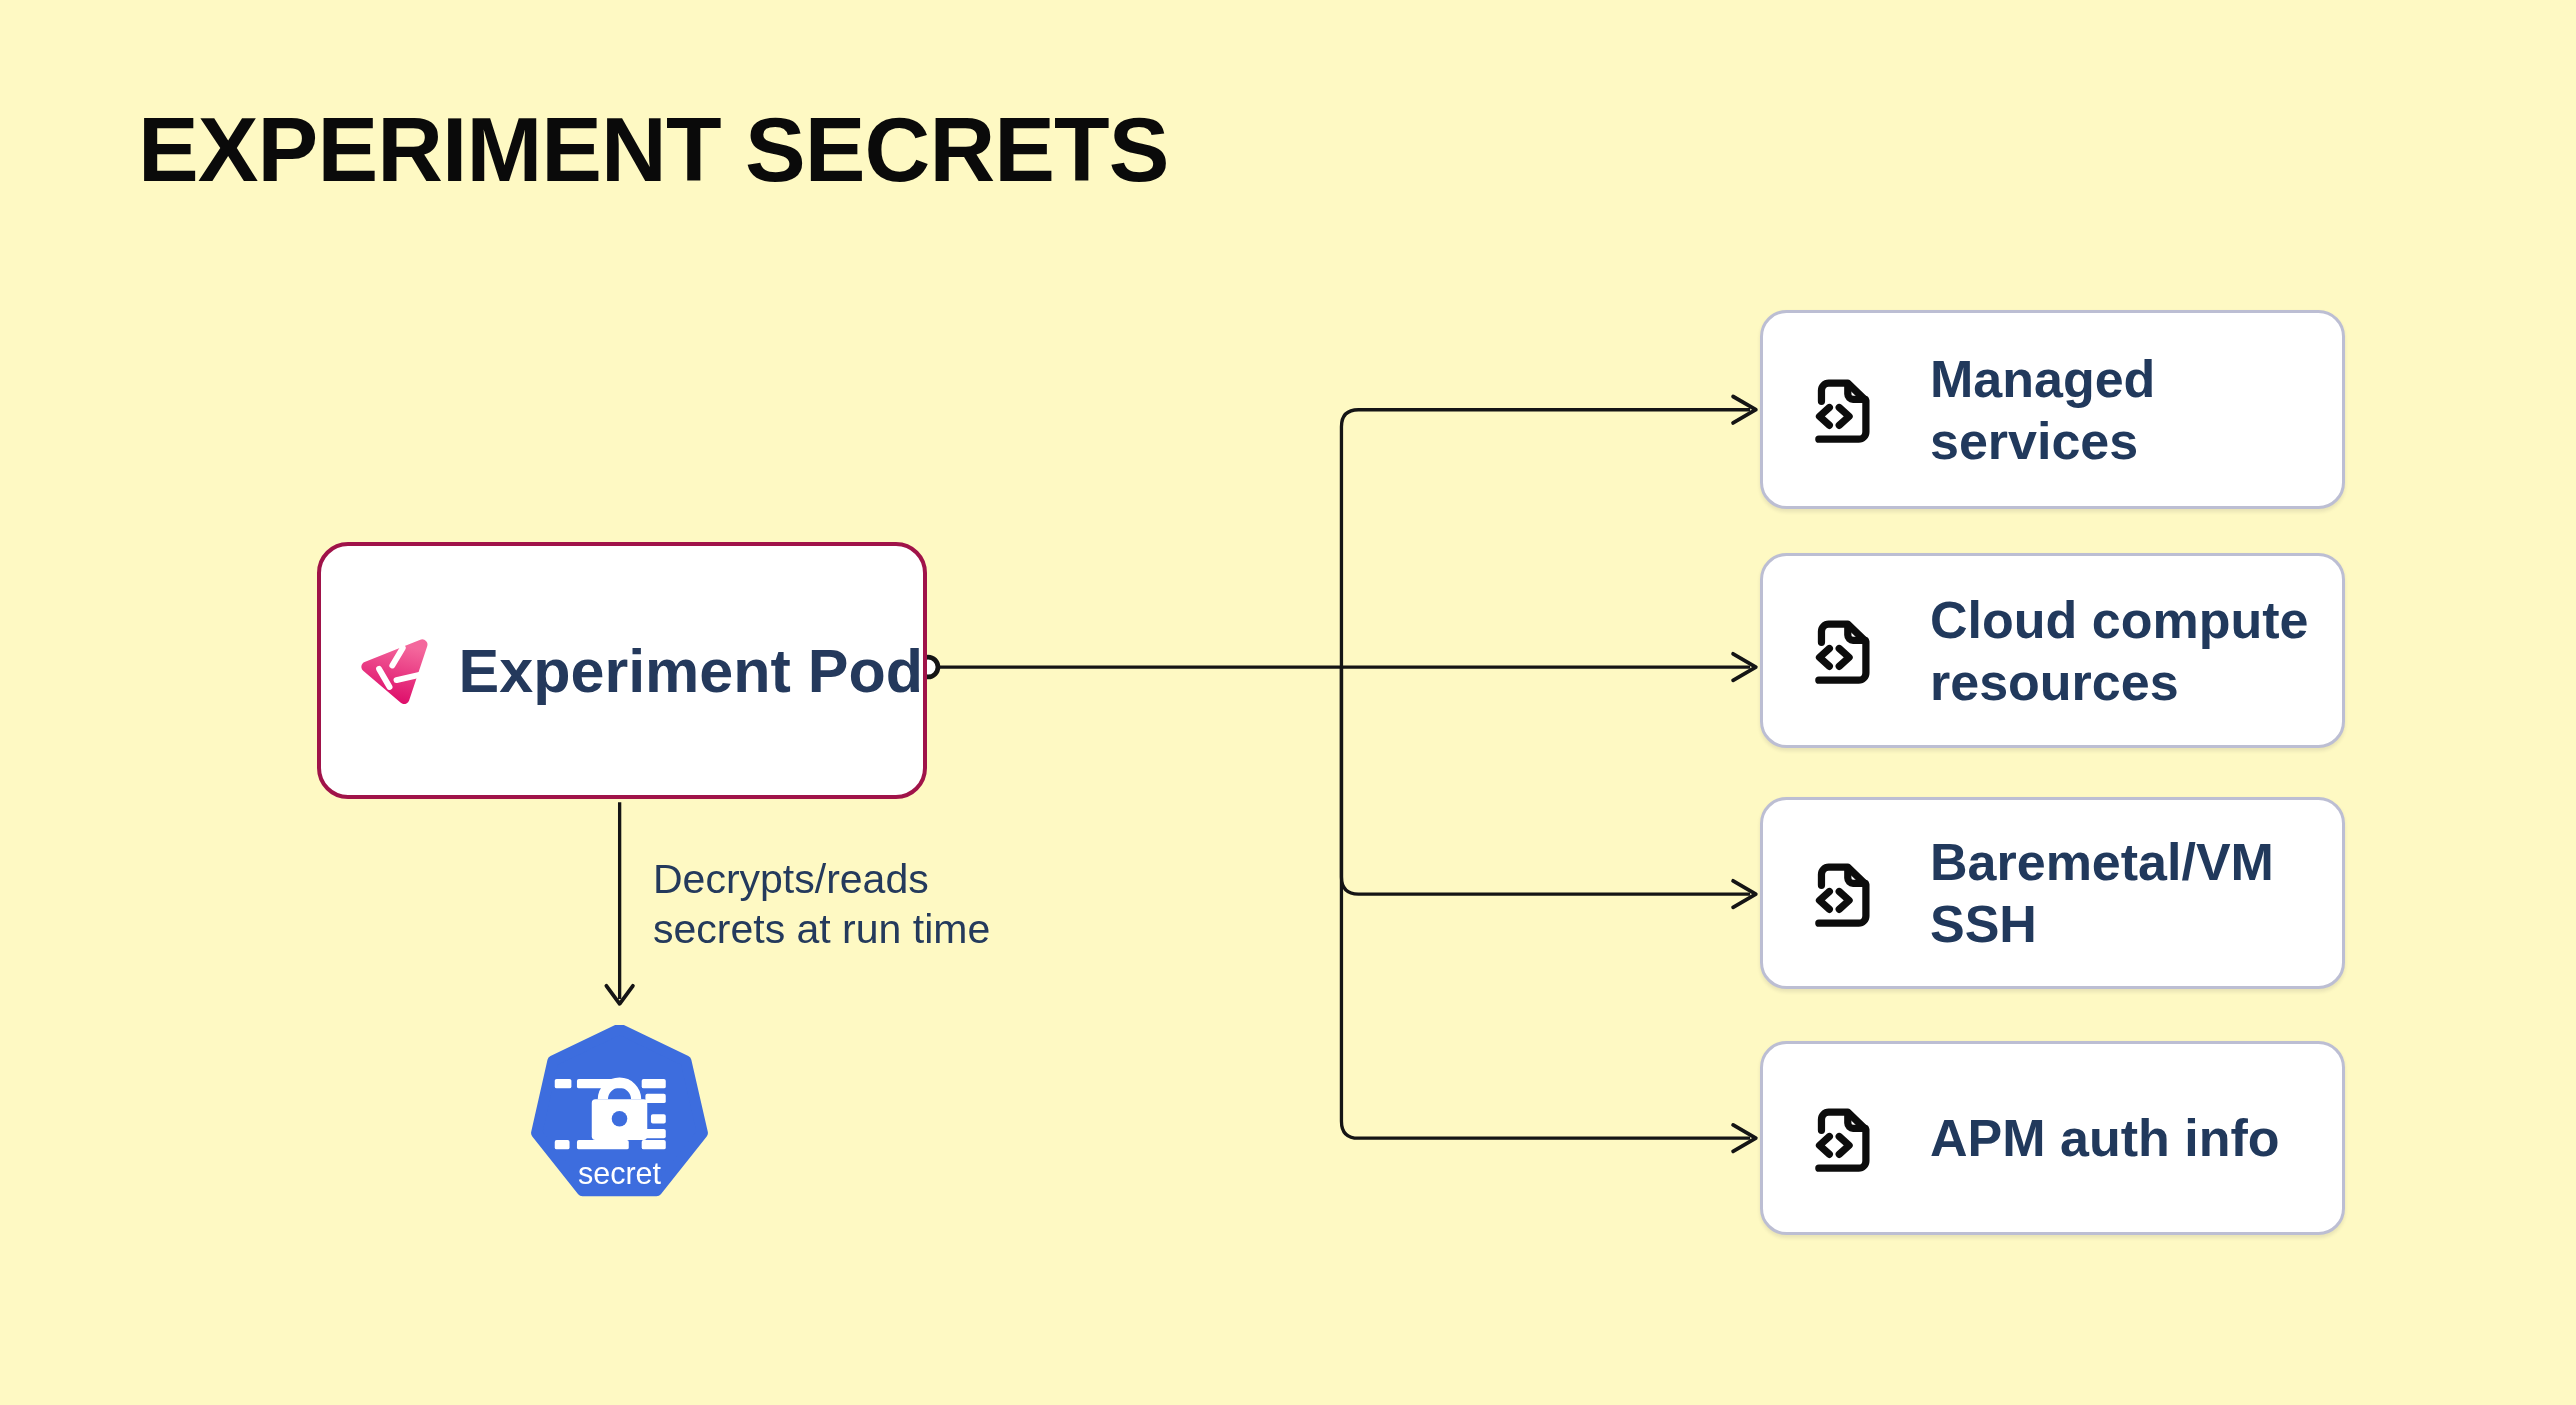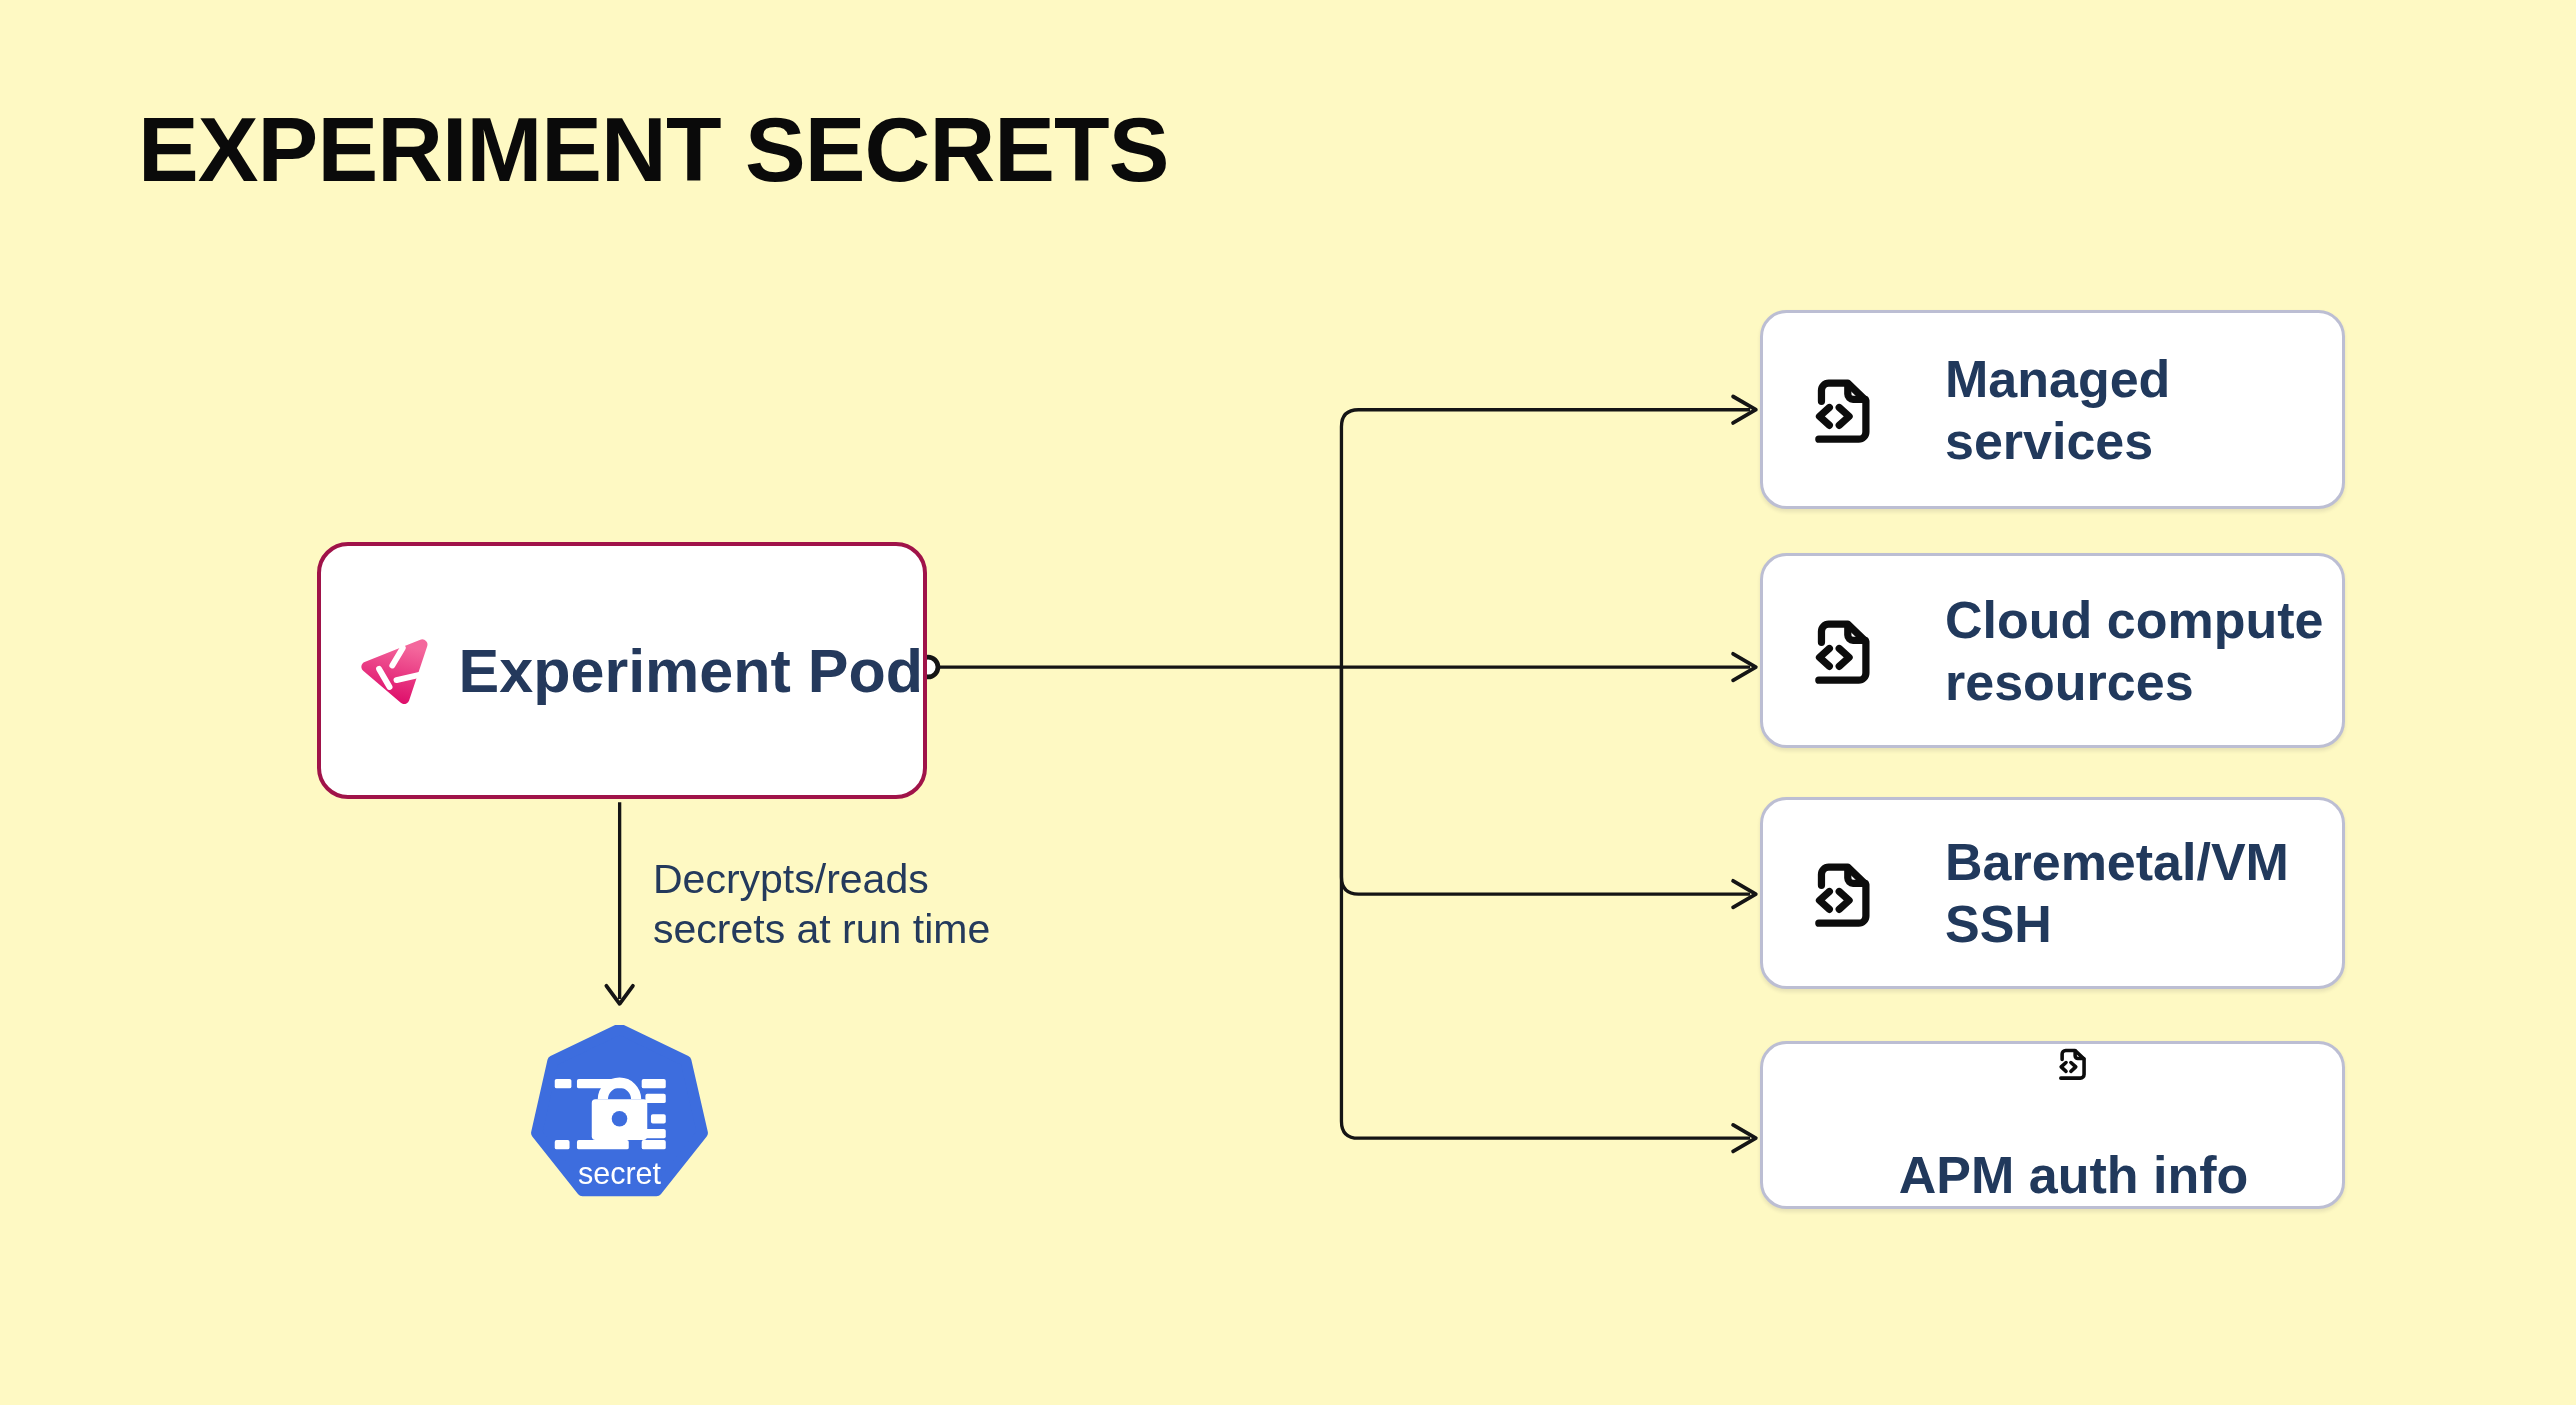--- a/index.html
+++ b/index.html
@@ -19,29 +19,29 @@
   .pod-label{font-size:61px;font-weight:700;color:#24395c;white-space:nowrap;}
   .edge-label{
     position:absolute;left:653px;top:854px;
     font-size:41px;line-height:50px;font-weight:400;color:#243a5c;white-space:pre-line;
   }
   .connector-layer{position:absolute;left:0;top:0;width:2576px;height:1406px;}
   .target-box{
     position:absolute;left:1760px;width:585px;box-sizing:border-box;
     background:#ffffff;border:3.3px solid #bcbed3;border-radius:26.5px;
     box-shadow:0 2.8px 3.8px rgba(40,40,70,0.10);
-    display:flex;align-items:center;padding-left:42px;gap:61px;
+    display:flex;align-items:center;padding-left:42px;gap:46px;
   }
   .target-label{
     font-size:52px;line-height:62px;font-weight:700;color:#21395c;white-space:pre-line;
   }
   .t1{top:310px;height:199px;}
   .t2{top:553px;height:195px;}
   .t3{top:797px;height:192px;}
-  .t4{top:1041px;height:168px;flex-direction:column;}
+  .t4{top:1041px;height:194px;}
   .secret-wrap{position:absolute;left:527px;top:1025px;width:185px;height:182px;}
 </style>
 </head>
 <body>
 
 <div class="canvas">
 
   <div class="title">EXPERIMENT SECRETS</div>
 
   <svg class="connector-layer" viewBox="0 0 2723 1486" fill="none" xmlns="http://www.w3.org/2000/svg">

